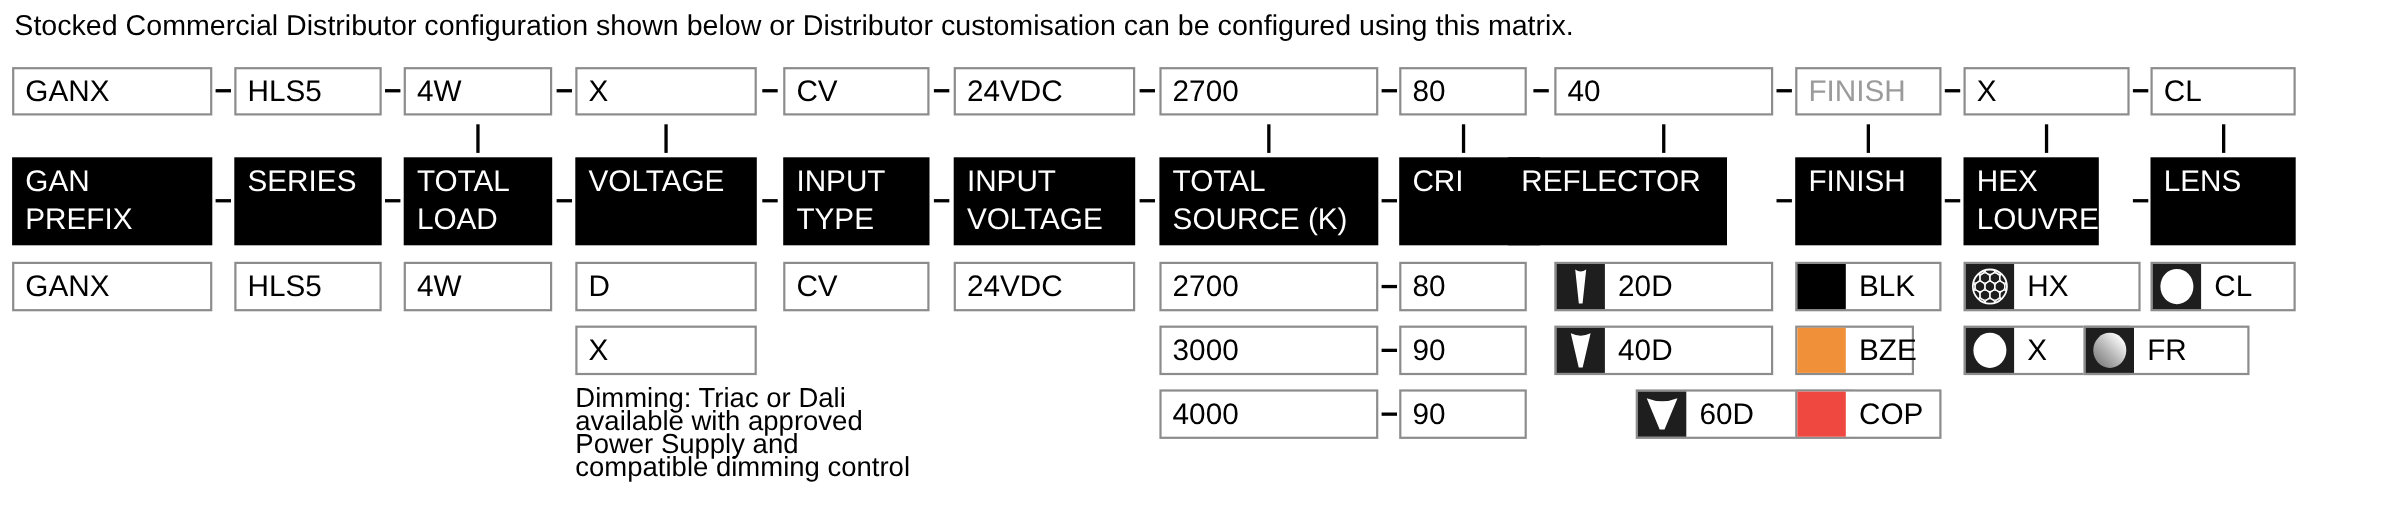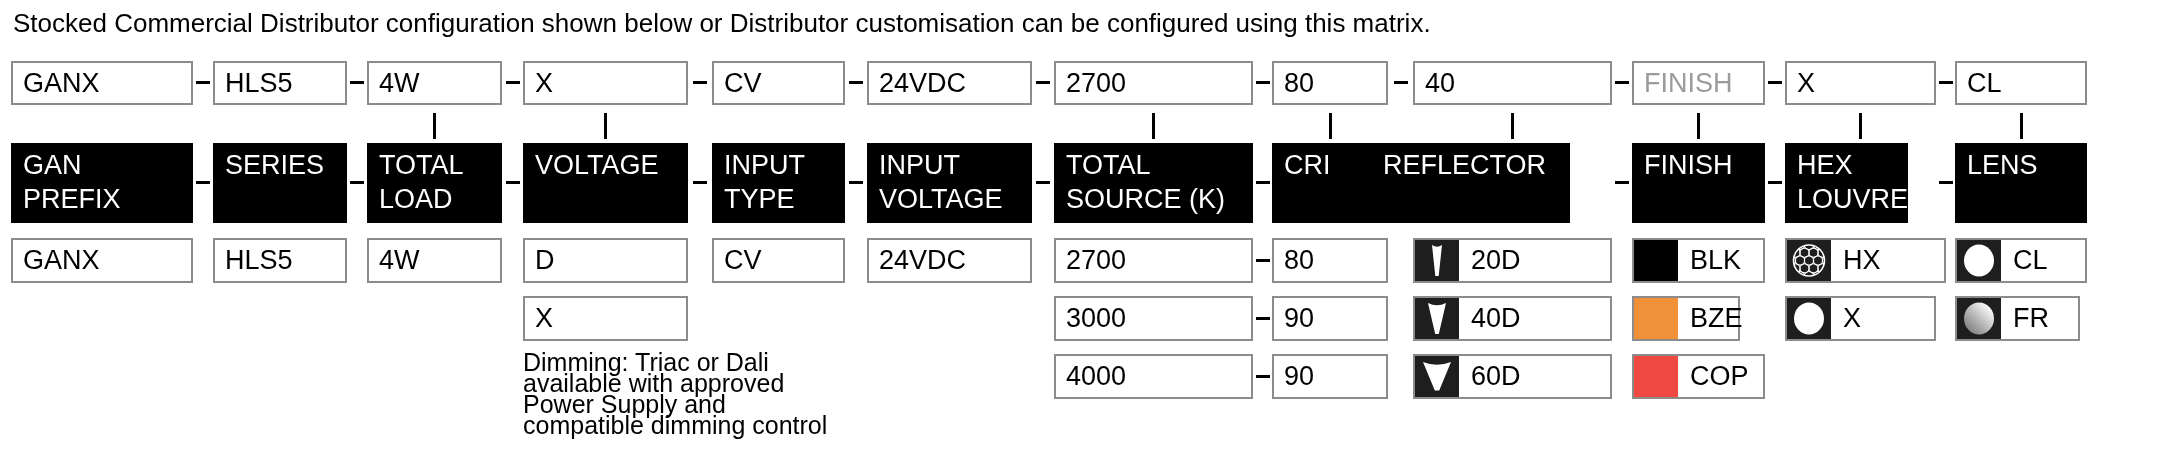--- a/index.html
+++ b/index.html
@@ -165,21 +165,21 @@
     <span class="lbl">20D</span>
   </div>
   <div class="opt iconopt r2" style="left:1413px;width:199px">
     <span class="sq">
       <svg viewBox="0 0 44 41">
           <path d="M13,5 Q22,9.5 31,5 L23.8,36 L20.2,36 Z" fill="#fff"></path>
         </svg>
     </span>
     <span class="lbl">40D</span>
   </div>
-  <div class="opt iconopt r3" style="left:1413px;width:199px">
+  <div class="opt iconopt r3" style="left:1487px;width:199px">
     <span class="sq">
       <svg viewBox="0 0 44 41">
           <path d="M8,6 Q22,11.5 36,6 L24.2,34.5 L19.8,34.5 Z" fill="#fff"></path>
         </svg>
     </span>
     <span class="lbl">60D</span>
   </div>
 
   <div class="opt iconopt r1" style="left:1632px;width:133px">
     <span class="swatch" style="background: rgb(0, 0, 0);"></span>
@@ -238,21 +238,21 @@
   </div>
 
   <div class="opt iconopt r1" style="left:1955px;width:132px">
     <span class="sq">
       <svg viewBox="0 0 44 41">
           <ellipse cx="22" cy="20.5" rx="15" ry="16" fill="#fff"></ellipse>
         </svg>
     </span>
     <span class="lbl">CL</span>
   </div>
-  <div class="opt iconopt r2" style="left:1955px;width:125px">
+  <div class="opt iconopt r2" style="left:1894px;width:151px">
     <span class="sq">
       <svg viewBox="0 0 44 41">
         <defs>
           <linearGradient id="frgrad" x1="0" y1="1" x2="0.85" y2="0.1">
             <stop offset="0" stop-color="#6e6e6e"></stop>
               <stop offset="0.5" stop-color="#b2b2b2"></stop>
               <stop offset="1" stop-color="#ffffff"></stop>
           </linearGradient>
         </defs>
         <ellipse cx="22" cy="20.5" rx="15" ry="16" fill="url(#frgrad)"></ellipse>

